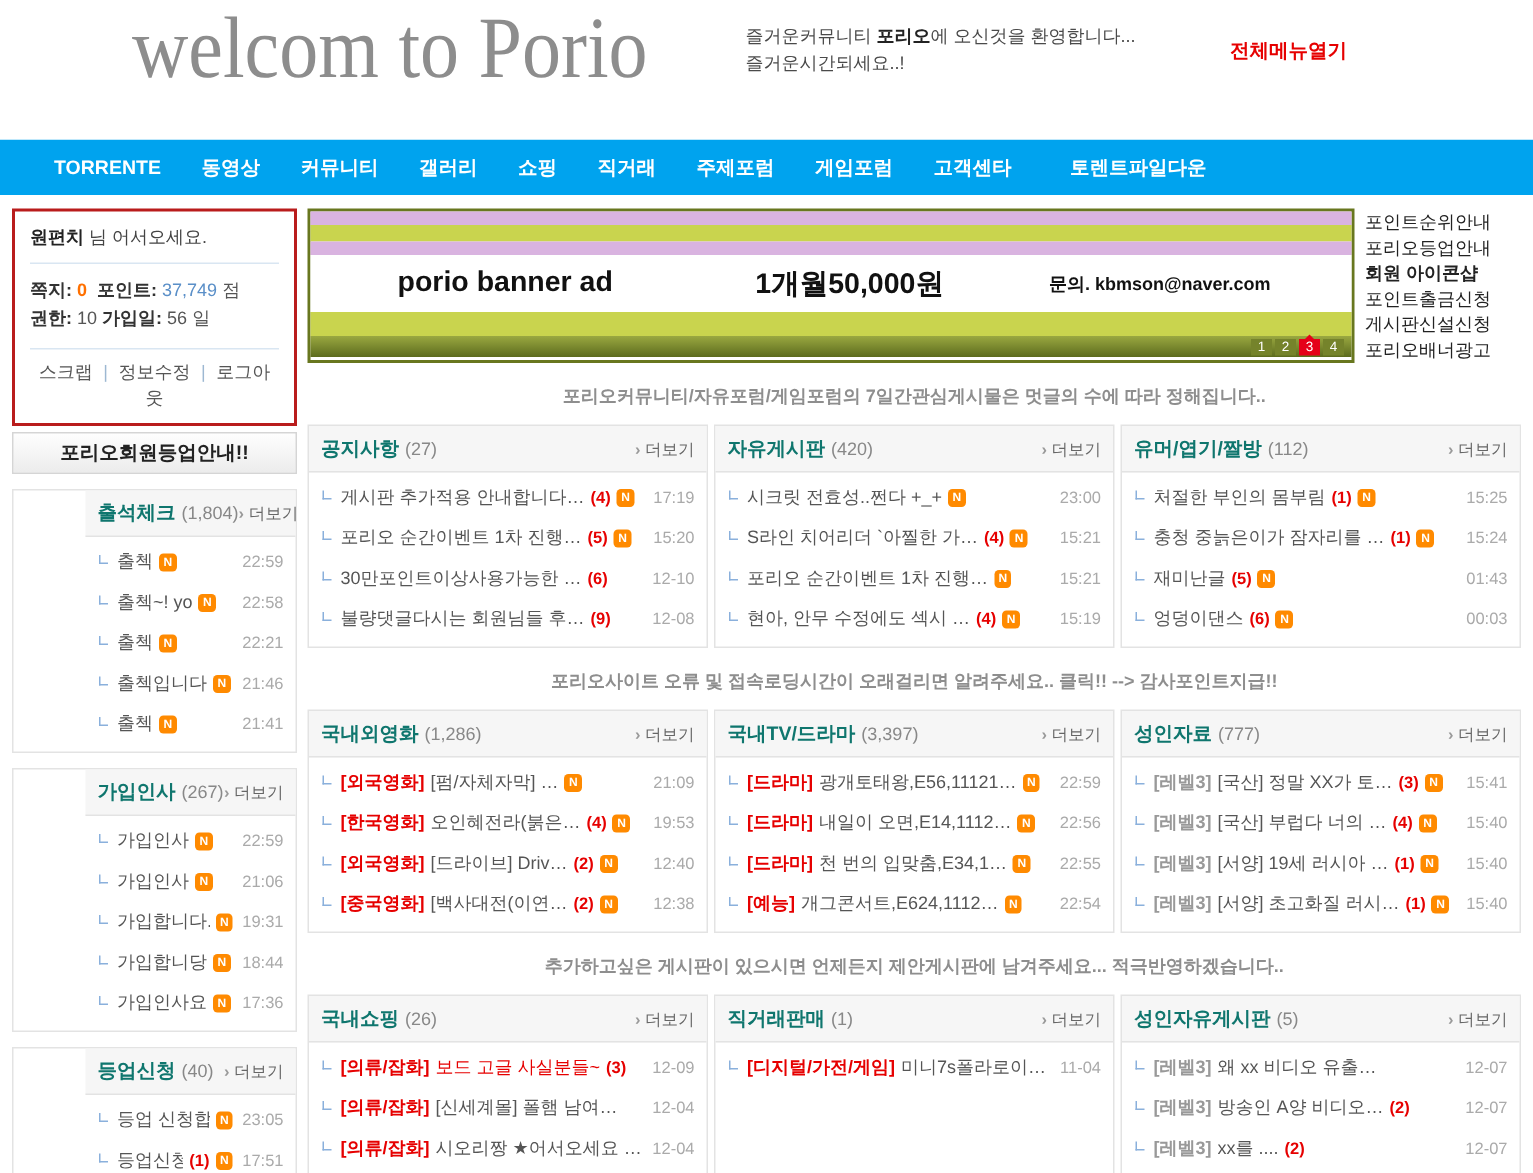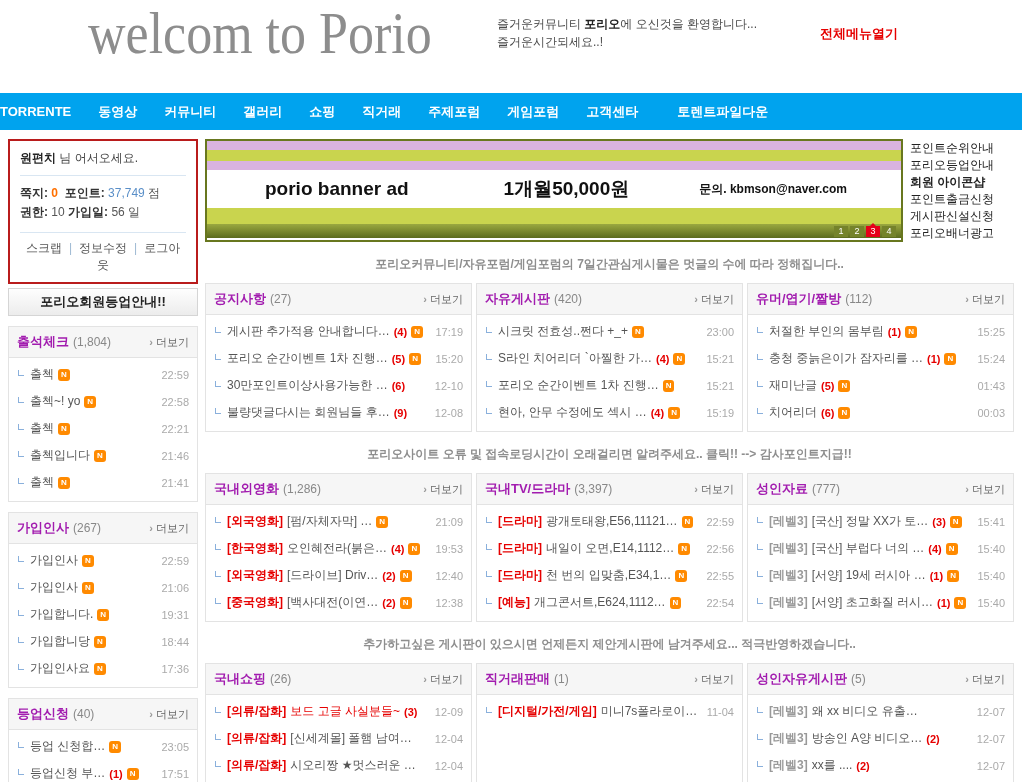--- a/index.html
+++ b/index.html
@@ -8,21 +8,21 @@
 
   
   .topbar{position:relative;height:93px;background:#fff;}
   .logo{position:absolute;left:88px;top:0px;font-family:"Liberation Serif","DejaVu Serif",serif;
     font-size:52px;color:#8d8d8d;transform:scaleY(1.12);transform-origin:top left;white-space:nowrap;}
   .welcome{position:absolute;left:497px;top:15px;font-size:12px;color:#4a4a4a;line-height:18px;white-space:nowrap;}
   .welcome b{color:#222;}
   .allmenu{position:absolute;left:788px;top:25px;color:#e60000;font-weight:bold;font-size:13px;cursor:pointer;white-space:nowrap;margin-left:32px;}
 
   
-  .nav{height:37px;background:#00a3ee;display:flex;align-items:center;}
+  .nav{height:37px;background:#00a3ee;display:flex;align-items:center;padding-left:36px;}
   .nav a{color:#fff;font-weight:bold;font-size:13px;margin-right:27px;cursor:pointer;text-decoration:none;white-space:nowrap;}
   .nav a:last-of-type{margin-left:12px;}
 
   
   .page{display:flex;padding:9px 8px 0;}
   .sidebar{width:190px;flex:none;margin-right:7px;}
   .main{flex:1;min-width:0;}
 
   
   .userbox{border:2px solid #b91c1c;padding:9px 10px 8px;font-size:12px;color:#555;}
@@ -34,23 +34,23 @@
   .blue{color:#5a8fc8;}
   .ub-links{padding-top:7px;text-align:center;color:#555;}
   .ulink{cursor:pointer;}
   .ulink:not(:last-child)::after{content:"|";color:#9db8d2;margin:0 7px;}
 
   .upgrade-btn{margin-top:4px;border:1px solid #d5d5d5;background:linear-gradient(#fefefe,#ececec);
     height:28px;display:flex;align-items:center;justify-content:center;font-weight:bold;font-size:13px;color:#222;cursor:pointer;}
 
   
   .sbox,.mbox{border:1px solid #e3e3e3;background:#fff;}
-  .sbox{margin-top:10px;}
+  .sbox{margin-top:10px;padding-left:48px;}
   .bhead{display:flex;align-items:baseline;background:#f6f6f6;border-bottom:1px solid #e3e3e3;padding:6px 8px;}
-  .btitle{font-weight:bold;font-size:13px;color:#a21caf;cursor:pointer;white-space:nowrap;}
+  .btitle{font-weight:bold;font-size:13px;color:#0f766e;cursor:pointer;white-space:nowrap;}
   .bcount{color:#888;font-size:12px;margin-left:4px;}
   .more{margin-left:auto;font-size:11px;color:#666;cursor:pointer;white-space:nowrap;}
   .mArr::before{content:"› ";color:#999;font-weight:bold;font-style:normal;}
   .items{padding:3px 0 5px;}
   .item{display:flex;align-items:center;padding:5px 8px;font-size:12px;color:#555;cursor:pointer;}
   .arrow{flex:none;width:6px;height:6px;border-left:1px solid #8ab0dc;border-bottom:1px solid #8ab0dc;margin:0 6px 3px 1px;}
   .ititle{white-space:nowrap;overflow:hidden;flex-shrink:1;}
   .cat{color:#e60000;font-weight:bold;margin-right:4px;white-space:nowrap;flex:none;}
   .muted .cat{color:#999;font-weight:bold;}
   .red{color:#e60000;}
@@ -428,21 +428,21 @@
 
               <span class="ititle">재미난글</span>
               <span class="cmt">(5)</span>
               <span class="nbadge">N</span>
               <span class="time">01:43</span>
             </div>
 
             <div class="item">
               <span class="arrow"></span>
 
-              <span class="ititle">치어리더</span>
+              <span class="ititle">엉덩이댄스</span>
               <span class="cmt">(6)</span>
               <span class="nbadge">N</span>
               <span class="time">00:03</span>
             </div>
           </div>
       </div>
     </div>
 
     <div class="notice">포리오사이트 오류 및 접속로딩시간이 오래걸리면 알려주세요.. 클릭!! --&gt; 감사포인트지급!!</div>
 
@@ -608,21 +608,21 @@
               <span class="arrow"></span>
               <span class="cat">[의류/잡화]</span>
               <span class="ititle">[신세계몰] 폴햄 남여…</span>
 
               <span class="time">12-04</span>
             </div>
 
             <div class="item">
               <span class="arrow"></span>
               <span class="cat">[의류/잡화]</span>
-              <span class="ititle">시오리짱 ★멋스러운 …</span>
+              <span class="ititle">시오리짱 ★어서오세요 …</span>
 
               <span class="time">12-04</span>
             </div>
 
             <div class="item">
               <span class="arrow"></span>
               <span class="cat">[기타]</span>
               <span class="ititle">크리스마스 준비해 보…</span>
 
               <span class="time">12-02</span>

